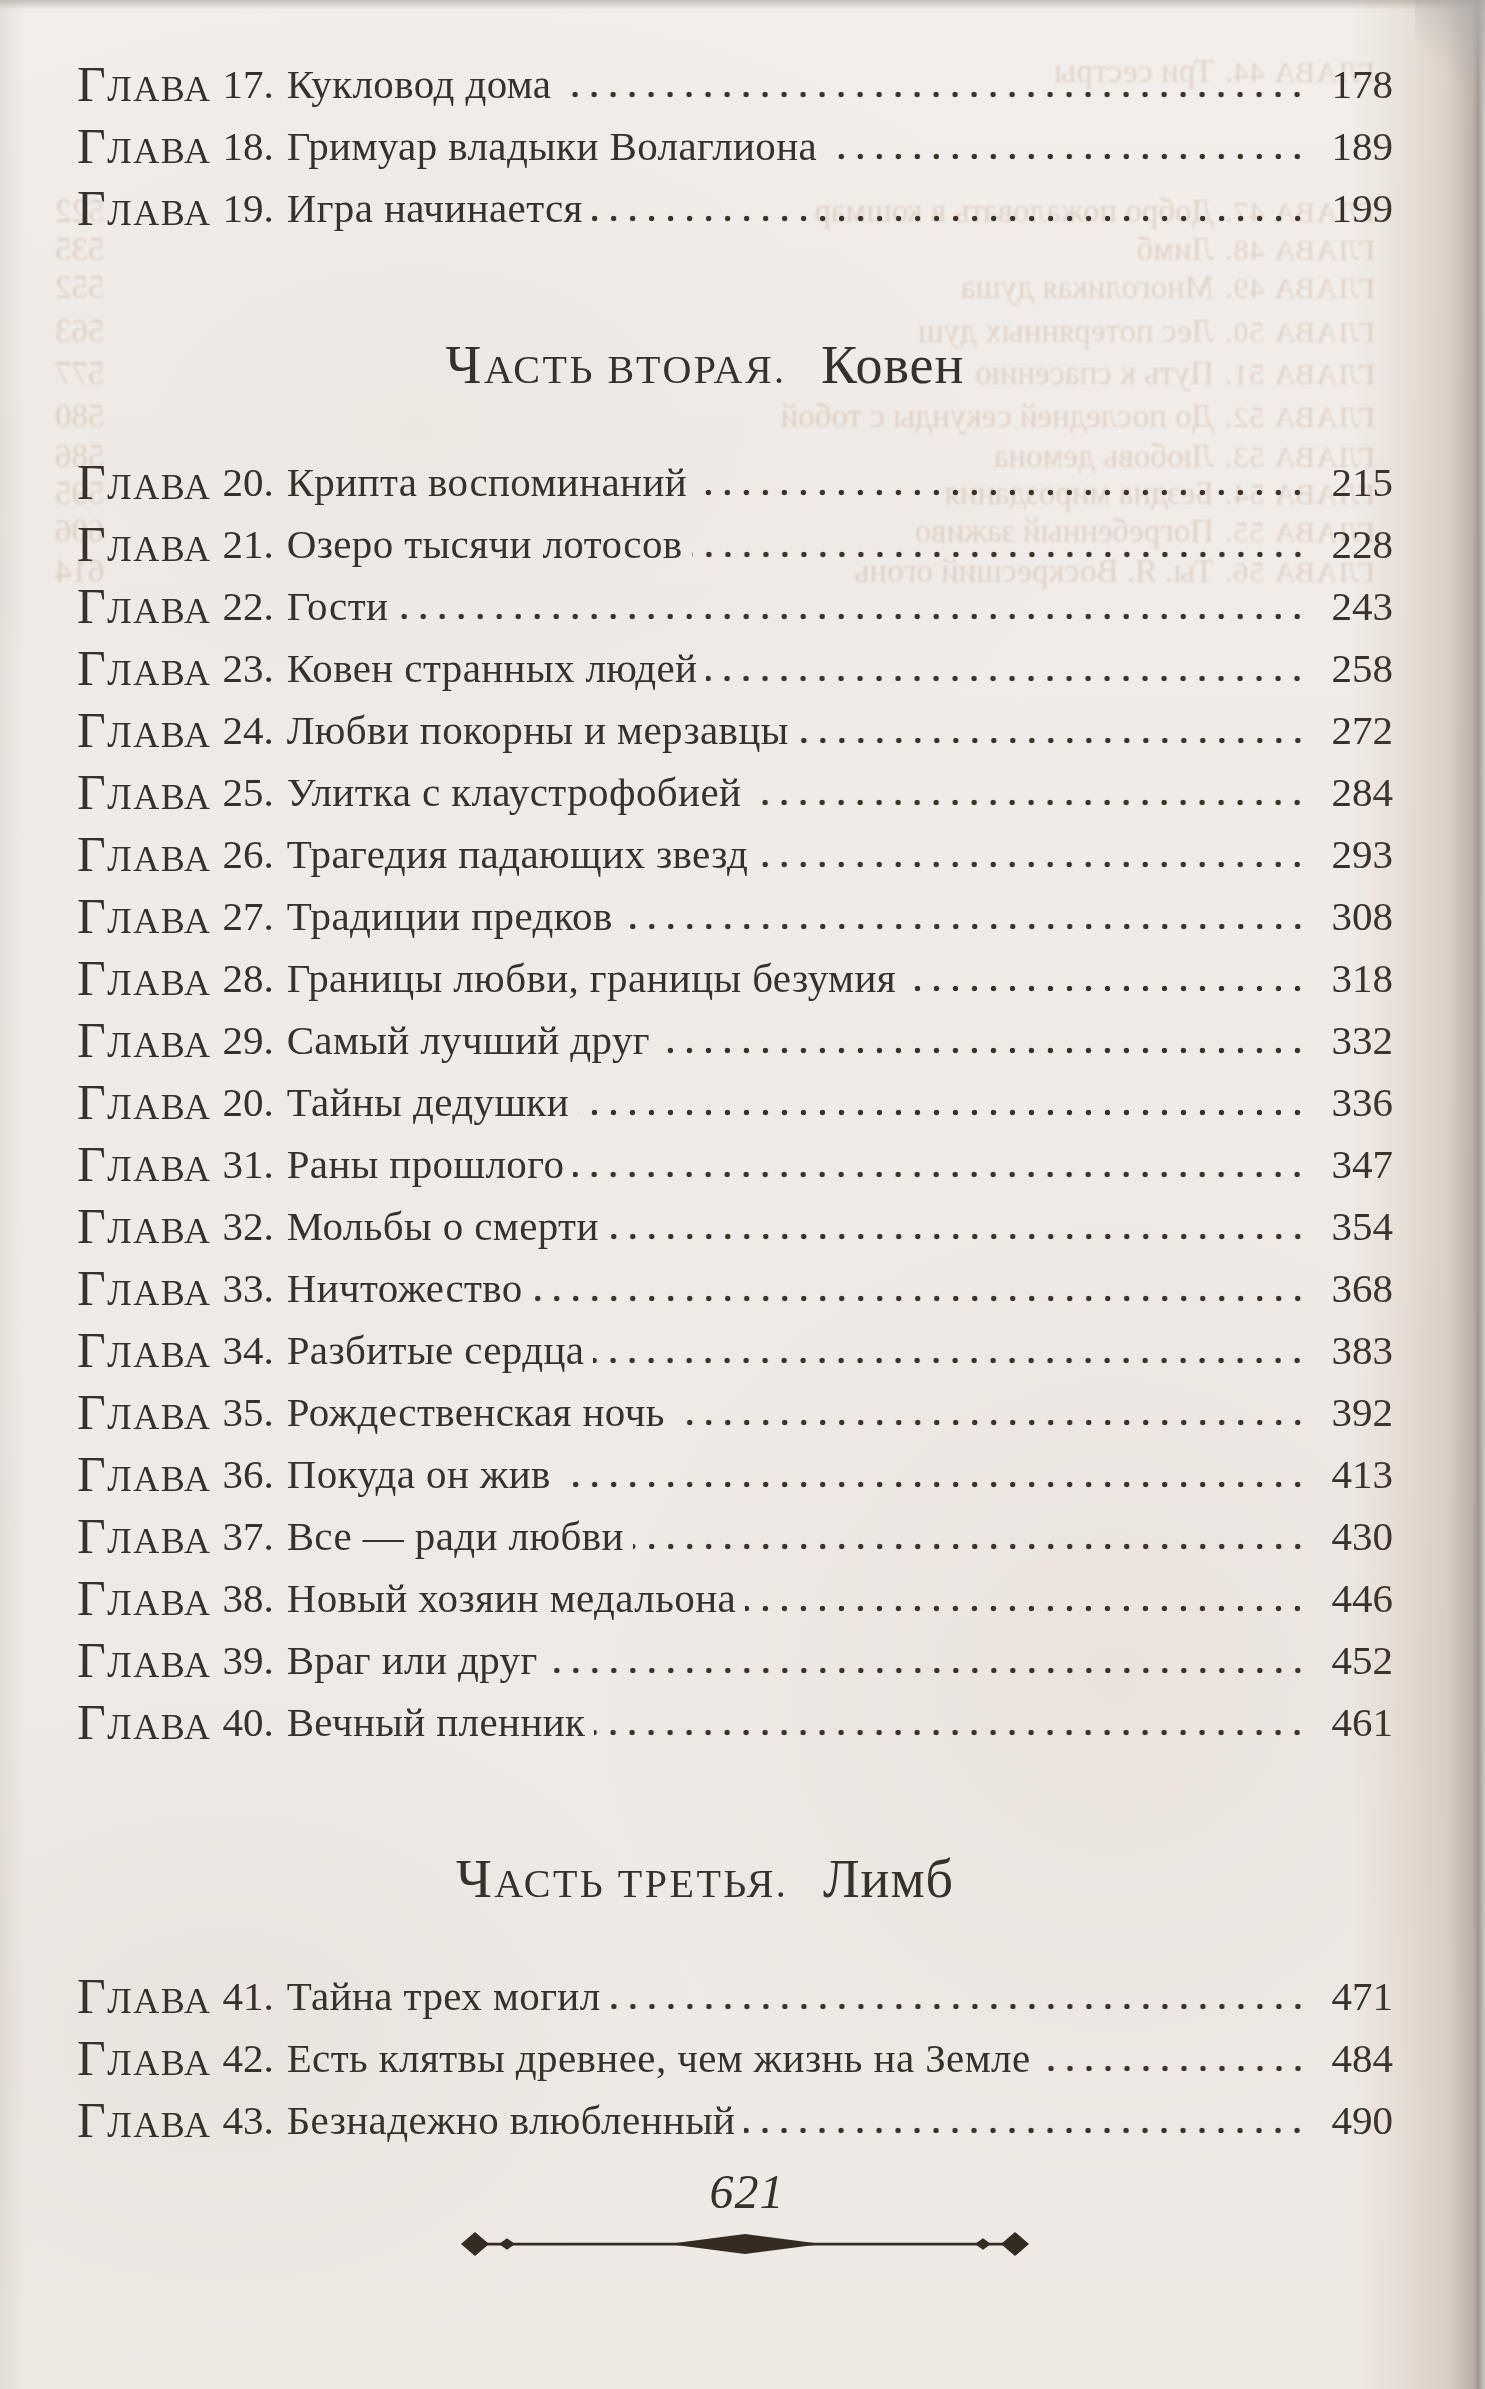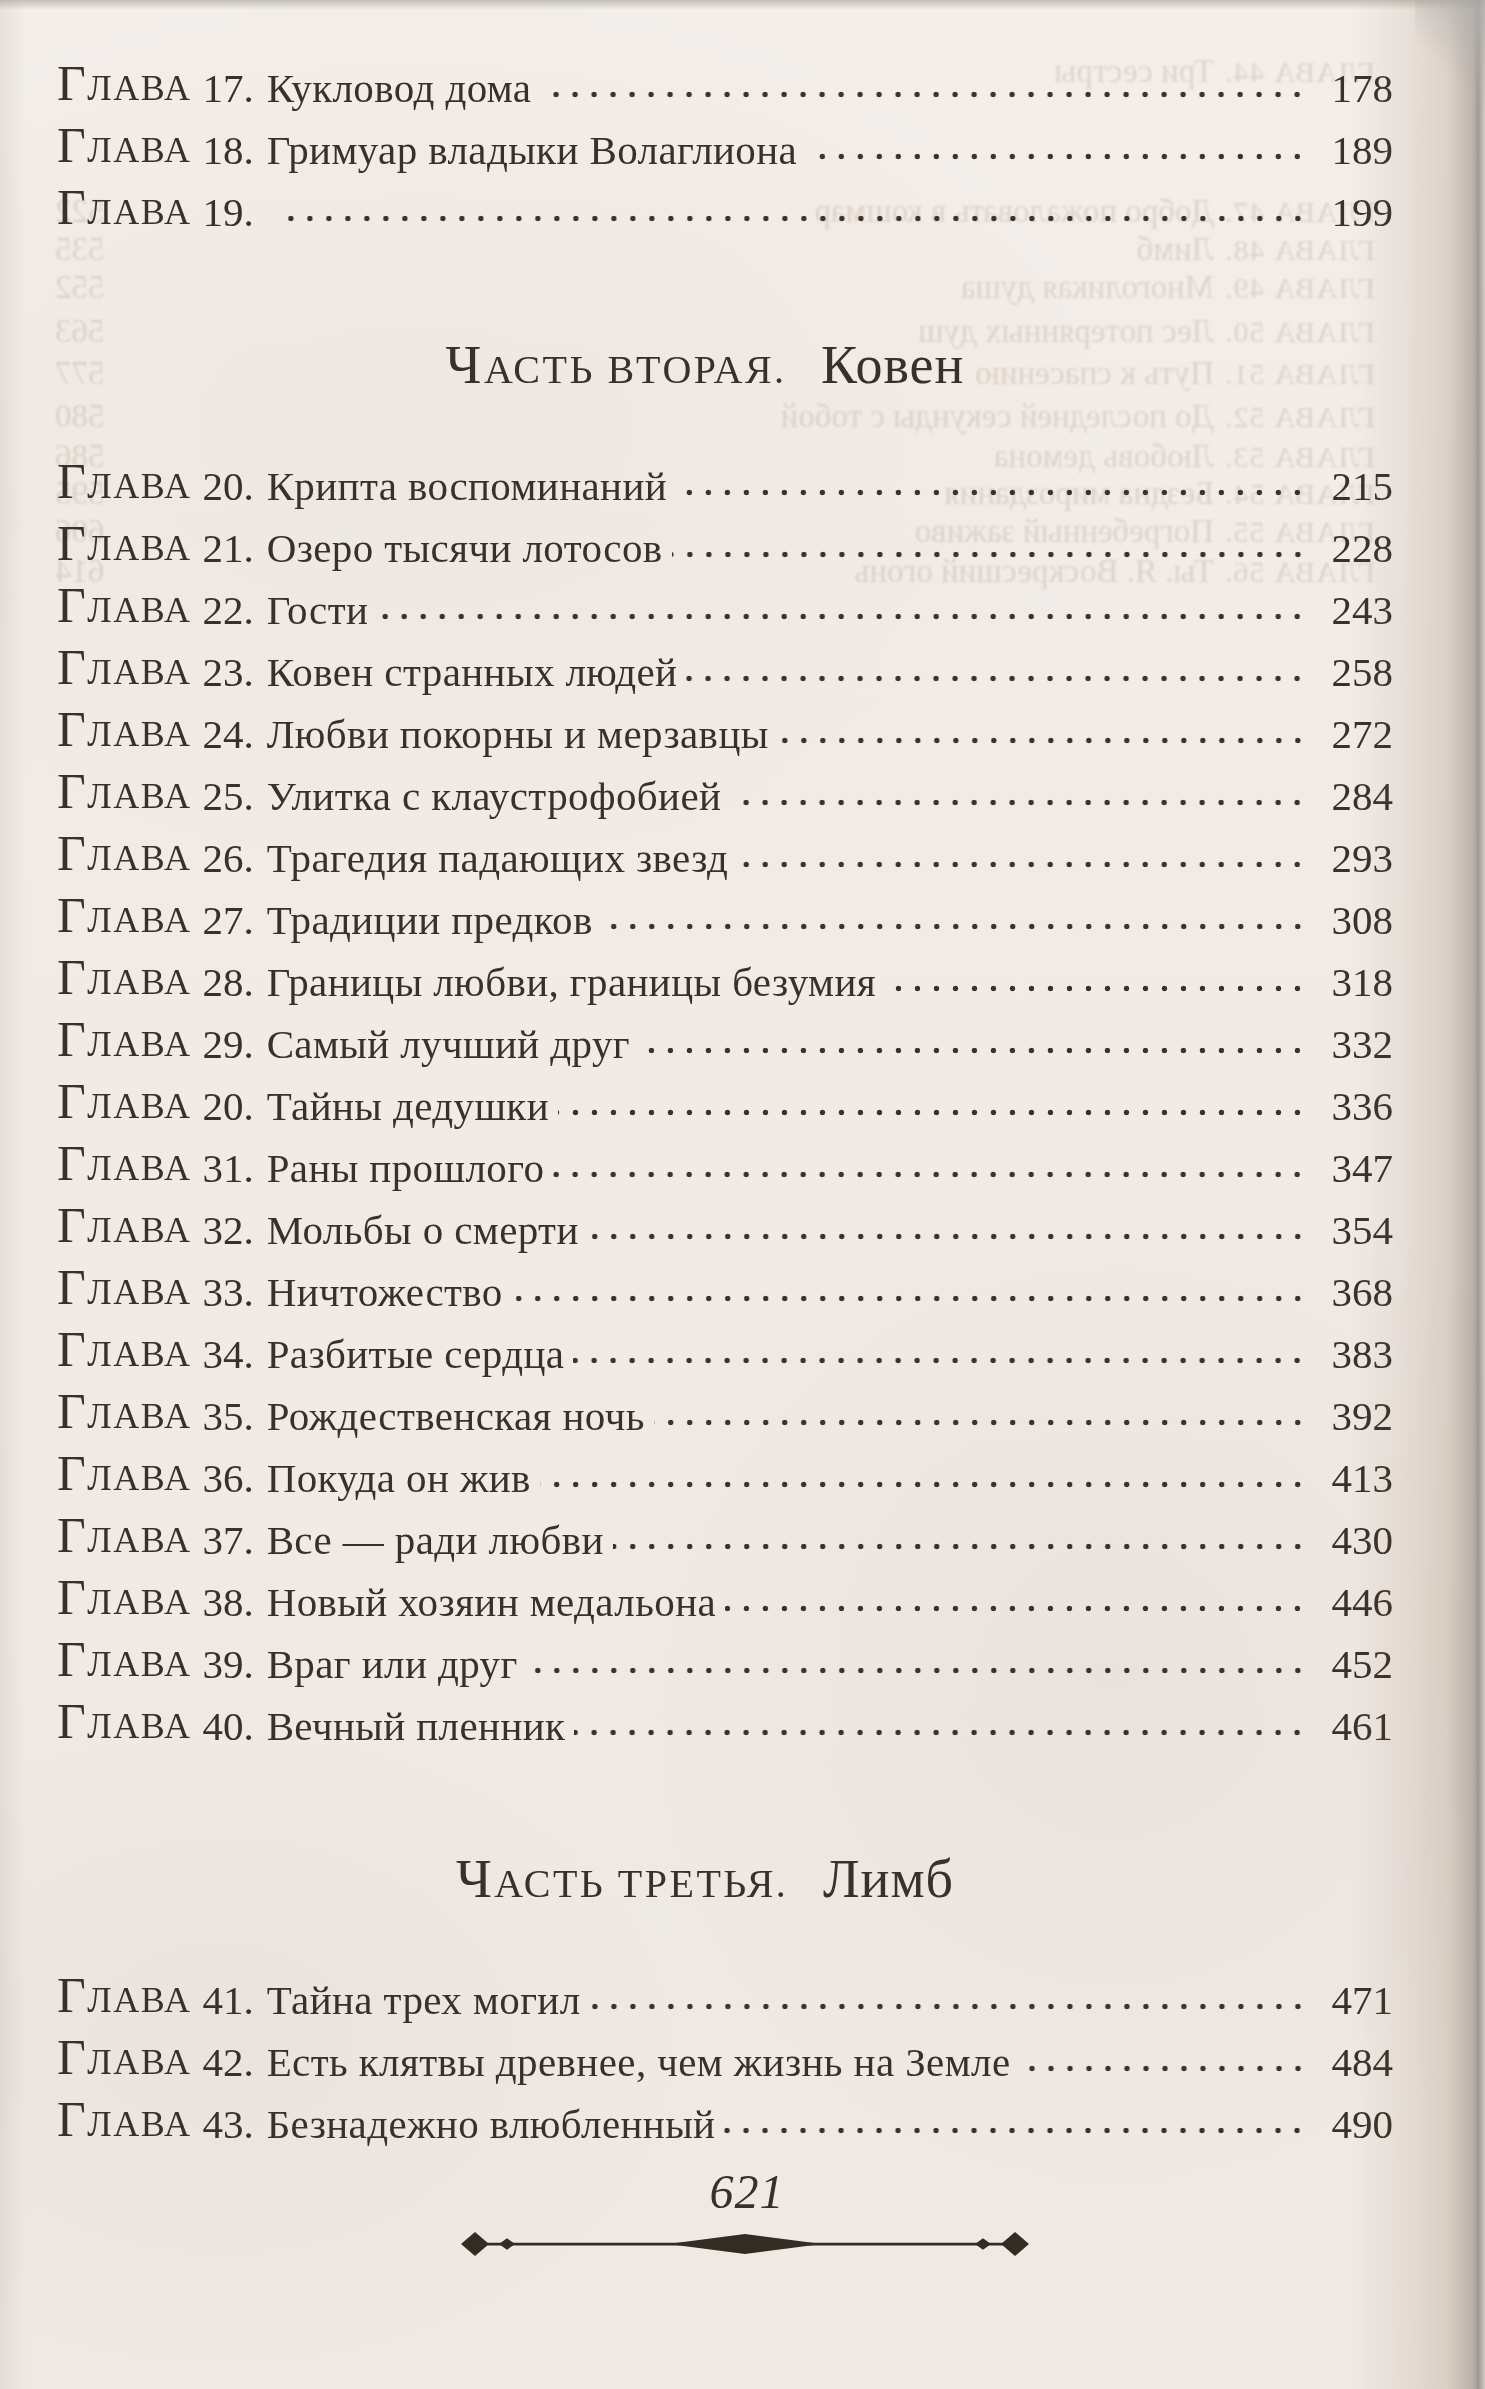--- a/index.html
+++ b/index.html
@@ -43,21 +43,21 @@
     color:#7c4a1e;pointer-events:none;
   }
   .gline{position:absolute;left:0;right:0;display:flex;align-items:baseline;white-space:nowrap;overflow:hidden;}
   .gline .gl{font-size:30px;letter-spacing:1px;margin-right:10px;}
   .gline .gt{font-size:33px;flex:0 1 auto;overflow:hidden;}
   .gline .gd{flex:1 1 auto;}
   .gline .gp{font-size:33px;margin-left:10px;}
 
   
   .content{position:relative;z-index:1;padding:50px 92px 0 57px;}
-  .row{display:flex;align-items:flex-end;height:62px;padding-top:6px;box-sizing:border-box;}
+  .row{display:flex;align-items:center;height:62px;padding-top:6px;box-sizing:border-box;margin-left:20px;}
   .chlabel{font-size:36px;letter-spacing:1.5px;margin-right:11px;white-space:nowrap;}
   .chlabel .fc,.part-prefix .fc{font-size:1.38em;}
   .chnum{font-size:41px;margin-right:13px;white-space:nowrap;}
   .title{font-size:41px;white-space:nowrap;flex:0 1 auto;overflow:hidden;letter-spacing:0.4px;}
   .dots{
     flex:1 1 auto;min-width:18px;height:7px;
     margin:0 10px 14px 9px;align-self:flex-end;
     background-image:radial-gradient(circle at 50% 50%, #3b322a 2.4px, rgba(0,0,0,0) 3.1px);
     background-size:19px 7px;background-repeat:repeat-x;background-position:right center;
   }
@@ -159,20 +159,21 @@
     <span class="chlabel"><span class="fc">Г</span>ЛАВА</span>
     <span class="chnum">18.</span>
     <span class="title">Гримуар владыки Волаглиона</span>
     <span class="dots"></span>
     <span class="pagenum">189</span>
   </div>
 
   <div class="row">
     <span class="chlabel"><span class="fc">Г</span>ЛАВА</span>
     <span class="chnum">19.</span>
+    <span class="title">Игра начинается</span>
     <span class="dots"></span>
     <span class="pagenum">199</span>
   </div>
 </div>
   <div class="part-heading">
     <span class="part-prefix"><span class="fc">Ч</span>АСТЬ ВТОРАЯ.</span><span class="part-name"> Ковен</span>
   </div>
 <div class="toc-section">
   <div class="row">
     <span class="chlabel"><span class="fc">Г</span>ЛАВА</span>

